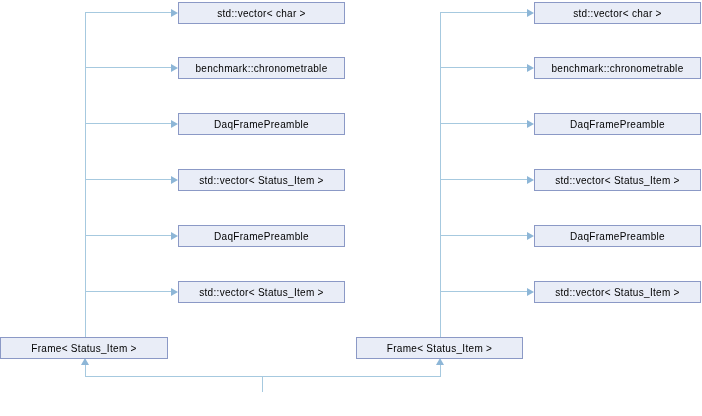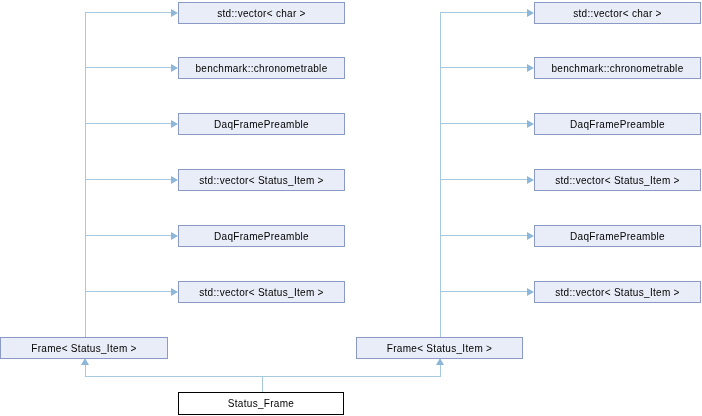--- a/index.html
+++ b/index.html
@@ -99,15 +99,14 @@
   <div class="node" style="left:534px;top:2px;width:167px;height:22px">std::vector&lt; char &gt;</div>
   <div class="node" style="left:534px;top:57px;width:167px;height:22px">benchmark::chronometrable</div>
   <div class="node" style="left:534px;top:113px;width:167px;height:22px">DaqFramePreamble</div>
   <div class="node" style="left:534px;top:169px;width:167px;height:22px">std::vector&lt; Status_Item &gt;</div>
   <div class="node" style="left:534px;top:225px;width:167px;height:22px">DaqFramePreamble</div>
   <div class="node" style="left:534px;top:281px;width:167px;height:22px">std::vector&lt; Status_Item &gt;</div>
 
   <div class="node" style="left:0px;top:337px;width:168px;height:22px">Frame&lt; Status_Item &gt;</div>
   <div class="node" style="left:356px;top:337px;width:167px;height:22px">Frame&lt; Status_Item &gt;</div>
 
-  <div class="node main" style="left:178px;top:392px;width:166px;height:23px">Status_Frame</div>
 
 </div>
 
 </body></html>

